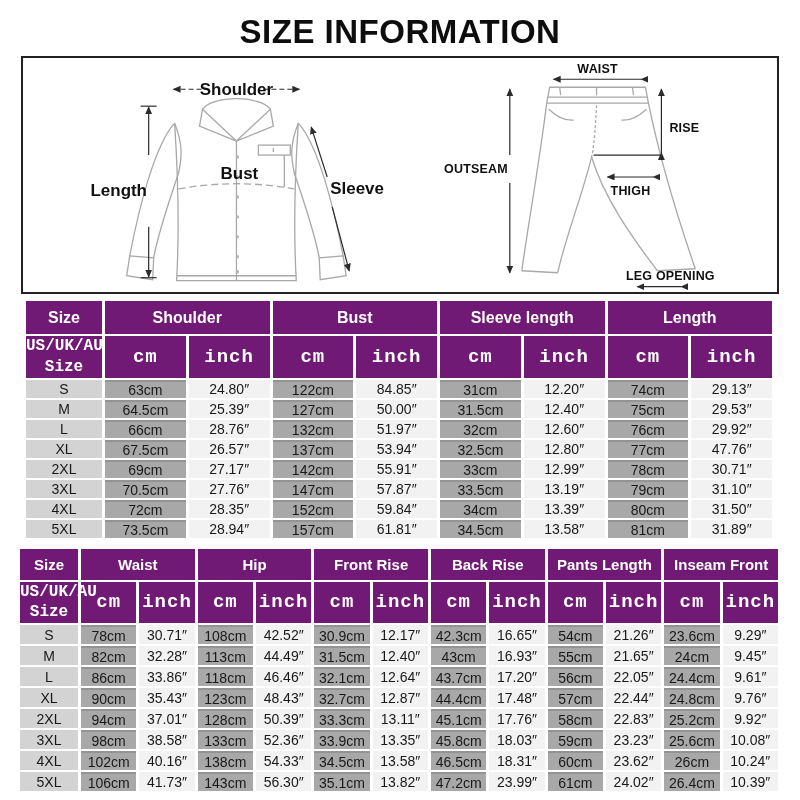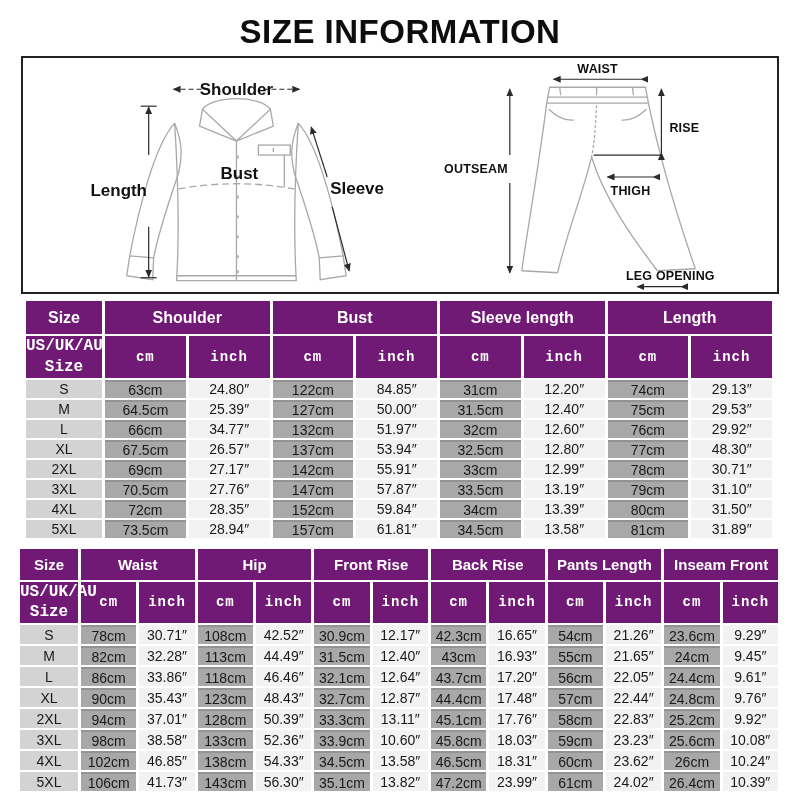--- a/index.html
+++ b/index.html
@@ -24,21 +24,21 @@
   .dim-dash{stroke:#2b2b2b;fill:none;stroke-width:1.2;stroke-dasharray:5 3;}
   .lbl-big{font-size:17px;font-weight:bold;fill:#111;}
   .lbl-sm{font-size:12.5px;font-weight:bold;fill:#0f0f0f;letter-spacing:.2px;}
 
   table{border-collapse:separate;border-spacing:3px 2px;table-layout:fixed;}
   .t1{width:752px;margin:5px 0 0 23px;}
   .t2{width:764px;margin:7px 0 0 17px;}
   th{background:#701a75;color:#fff;font-weight:bold;padding:0;text-align:center;vertical-align:middle;margin-top:24px;}
   .gh{font-size:16px;height:33px;}
   .t2 .gh{font-size:15px;height:31px;}
-  .uh{font-family:"Liberation Mono","DejaVu Sans Mono",monospace;font-size:14px;height:30px;letter-spacing:1px;}
+  .uh{font-family:"Liberation Mono","DejaVu Sans Mono",monospace;font-size:19px;height:30px;letter-spacing:1px;}
   .sh{font-family:"Liberation Mono","DejaVu Sans Mono",monospace;font-size:16px;line-height:1.3;white-space:pre-line;letter-spacing:0;}
   td{box-sizing:border-box;padding:0;text-align:center;vertical-align:middle;font-size:14px;color:#191919;}
   .t1 td{height:18px;}
   .t2 td{height:19px;}
   td.size-cell{background:#d3d3d3;}
   td.cm-cell{background:#a8a8a8;border-top:2px solid #939393;}
   td.inch-cell{background:#f2f2f2;}
 </style>
 </head>
 <body>
@@ -175,38 +175,38 @@
           <td class="cm-cell">127cm</td>
           <td class="inch-cell">50.00″</td>
           <td class="cm-cell">31.5cm</td>
           <td class="inch-cell">12.40″</td>
           <td class="cm-cell">75cm</td>
           <td class="inch-cell">29.53″</td>
         </tr>
         <tr>
           <td class="size-cell">L</td>
           <td class="cm-cell">66cm</td>
-          <td class="inch-cell">34.77″</td>
+          <td class="inch-cell">28.76″</td>
           <td class="cm-cell">132cm</td>
           <td class="inch-cell">51.97″</td>
           <td class="cm-cell">32cm</td>
           <td class="inch-cell">12.60″</td>
           <td class="cm-cell">76cm</td>
           <td class="inch-cell">29.92″</td>
         </tr>
         <tr>
           <td class="size-cell">XL</td>
           <td class="cm-cell">67.5cm</td>
           <td class="inch-cell">26.57″</td>
           <td class="cm-cell">137cm</td>
           <td class="inch-cell">53.94″</td>
           <td class="cm-cell">32.5cm</td>
           <td class="inch-cell">12.80″</td>
           <td class="cm-cell">77cm</td>
-          <td class="inch-cell">48.30″</td>
+          <td class="inch-cell">47.76″</td>
         </tr>
         <tr>
           <td class="size-cell">2XL</td>
           <td class="cm-cell">69cm</td>
           <td class="inch-cell">27.17″</td>
           <td class="cm-cell">142cm</td>
           <td class="inch-cell">55.91″</td>
           <td class="cm-cell">33cm</td>
           <td class="inch-cell">12.99″</td>
           <td class="cm-cell">78cm</td>
@@ -356,32 +356,32 @@
           <td class="cm-cell">25.2cm</td>
           <td class="inch-cell">9.92″</td>
         </tr>
         <tr>
           <td class="size-cell">3XL</td>
           <td class="cm-cell">98cm</td>
           <td class="inch-cell">38.58″</td>
           <td class="cm-cell">133cm</td>
           <td class="inch-cell">52.36″</td>
           <td class="cm-cell">33.9cm</td>
-          <td class="inch-cell">10.60″</td>
+          <td class="inch-cell">13.35″</td>
           <td class="cm-cell">45.8cm</td>
           <td class="inch-cell">18.03″</td>
           <td class="cm-cell">59cm</td>
           <td class="inch-cell">23.23″</td>
           <td class="cm-cell">25.6cm</td>
           <td class="inch-cell">10.08″</td>
         </tr>
         <tr>
           <td class="size-cell">4XL</td>
           <td class="cm-cell">102cm</td>
-          <td class="inch-cell">46.85″</td>
+          <td class="inch-cell">40.16″</td>
           <td class="cm-cell">138cm</td>
           <td class="inch-cell">54.33″</td>
           <td class="cm-cell">34.5cm</td>
           <td class="inch-cell">13.58″</td>
           <td class="cm-cell">46.5cm</td>
           <td class="inch-cell">18.31″</td>
           <td class="cm-cell">60cm</td>
           <td class="inch-cell">23.62″</td>
           <td class="cm-cell">26cm</td>
           <td class="inch-cell">10.24″</td>

